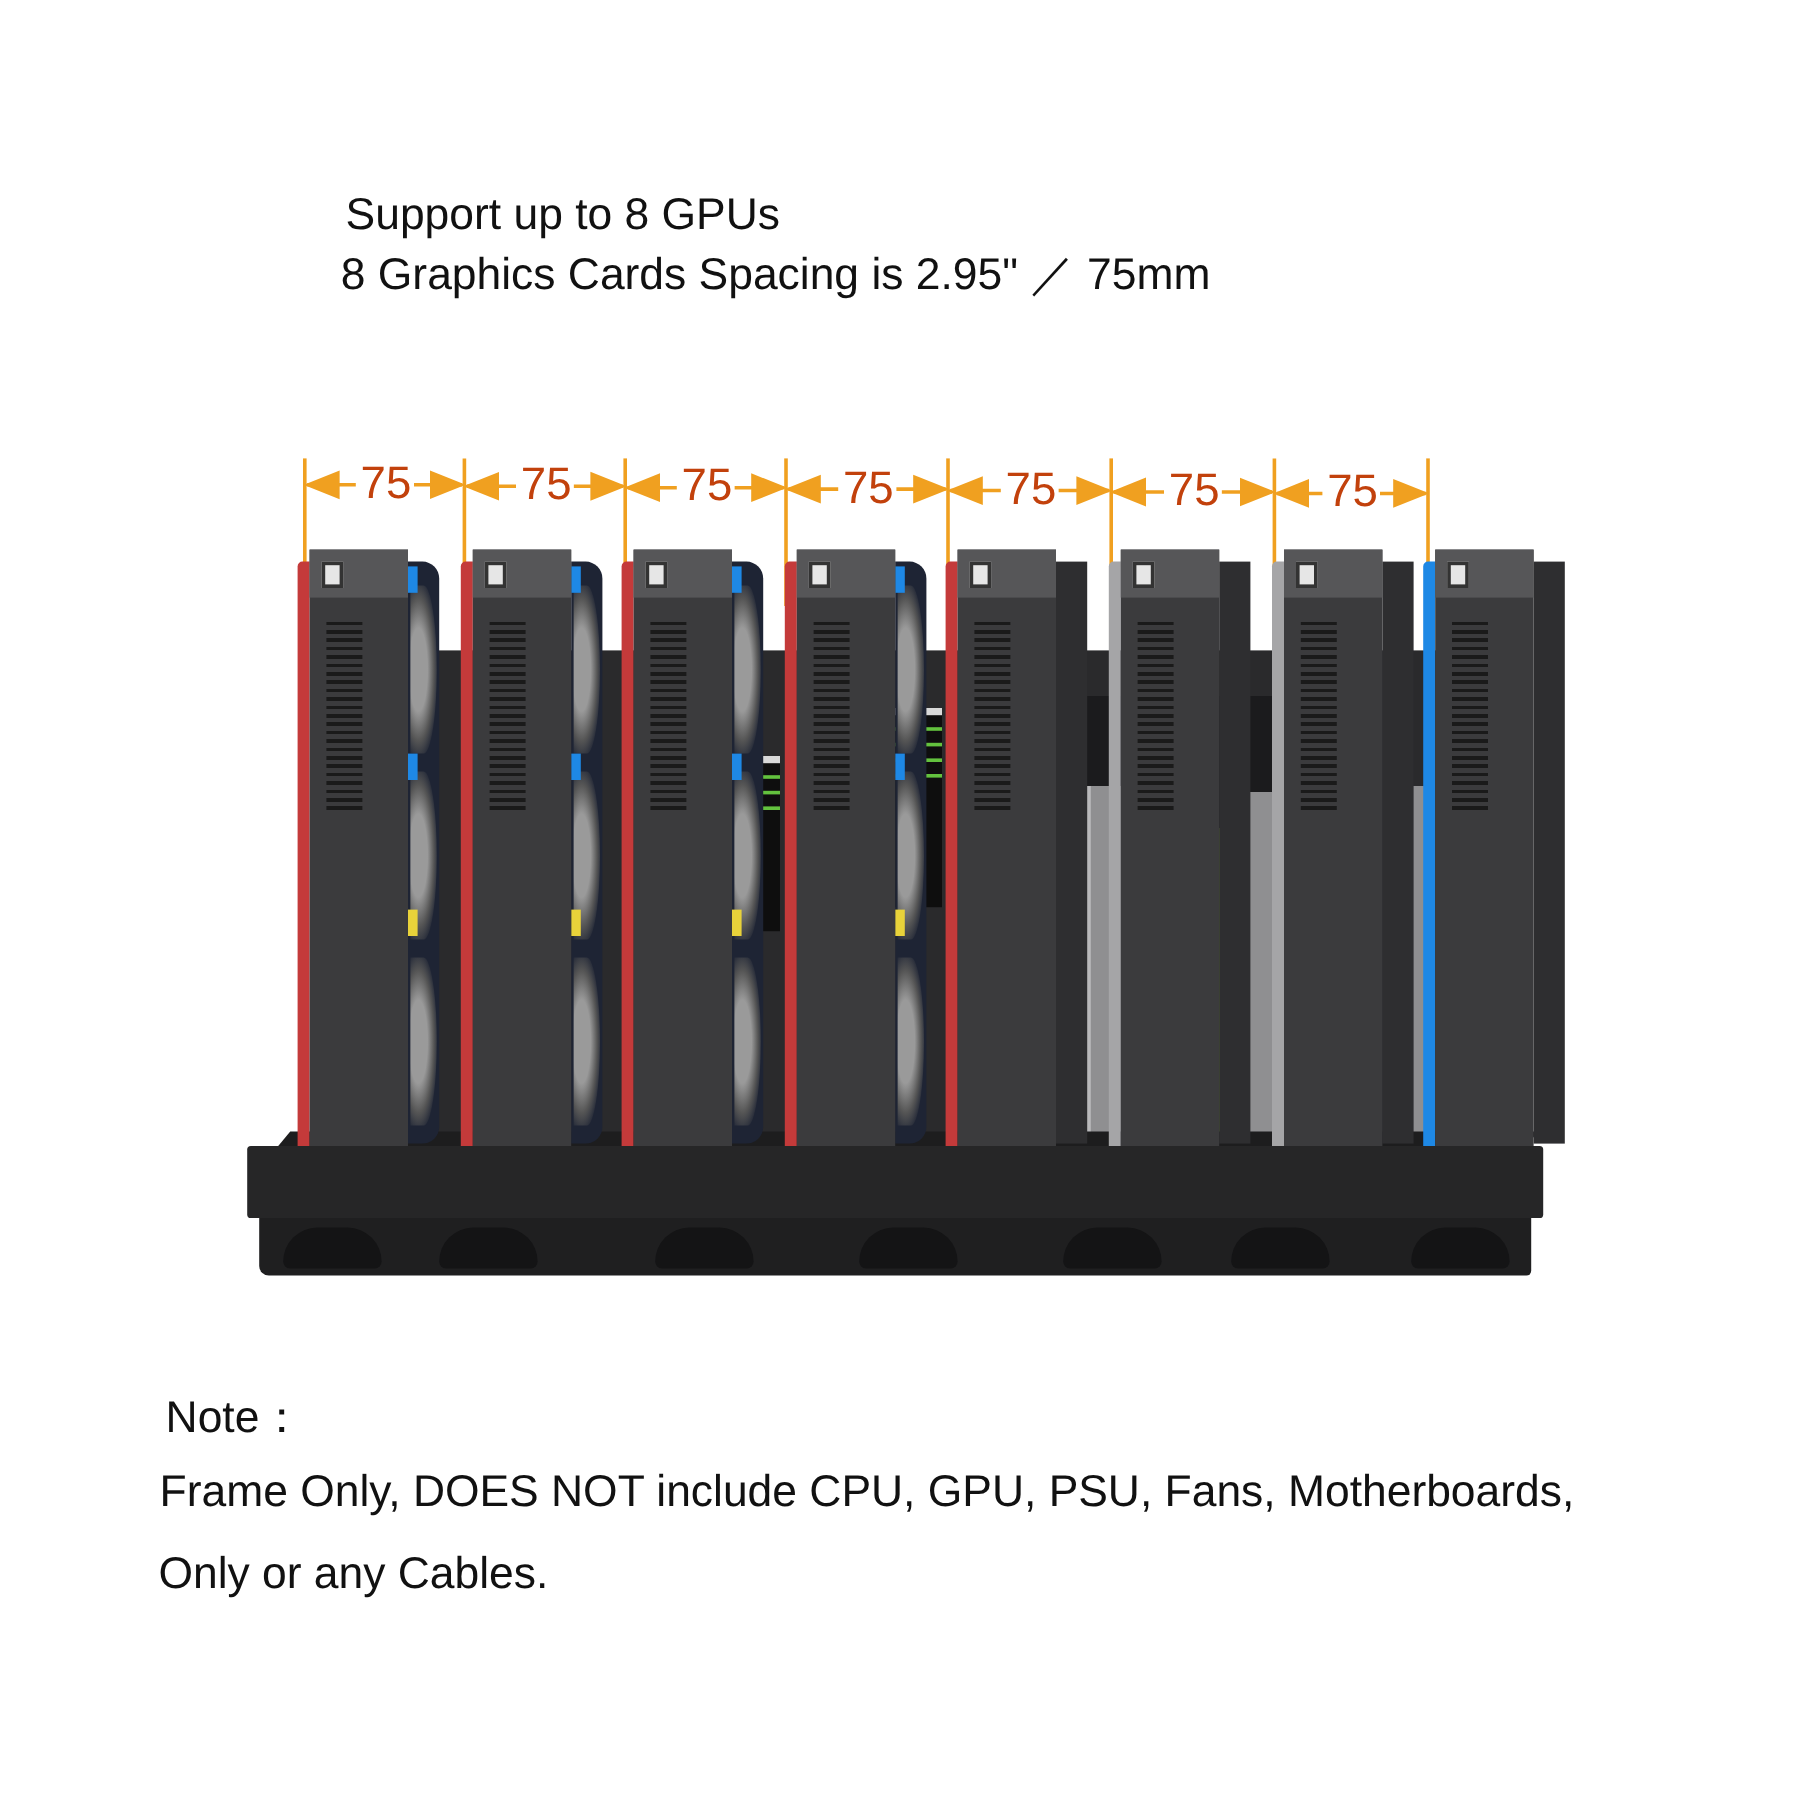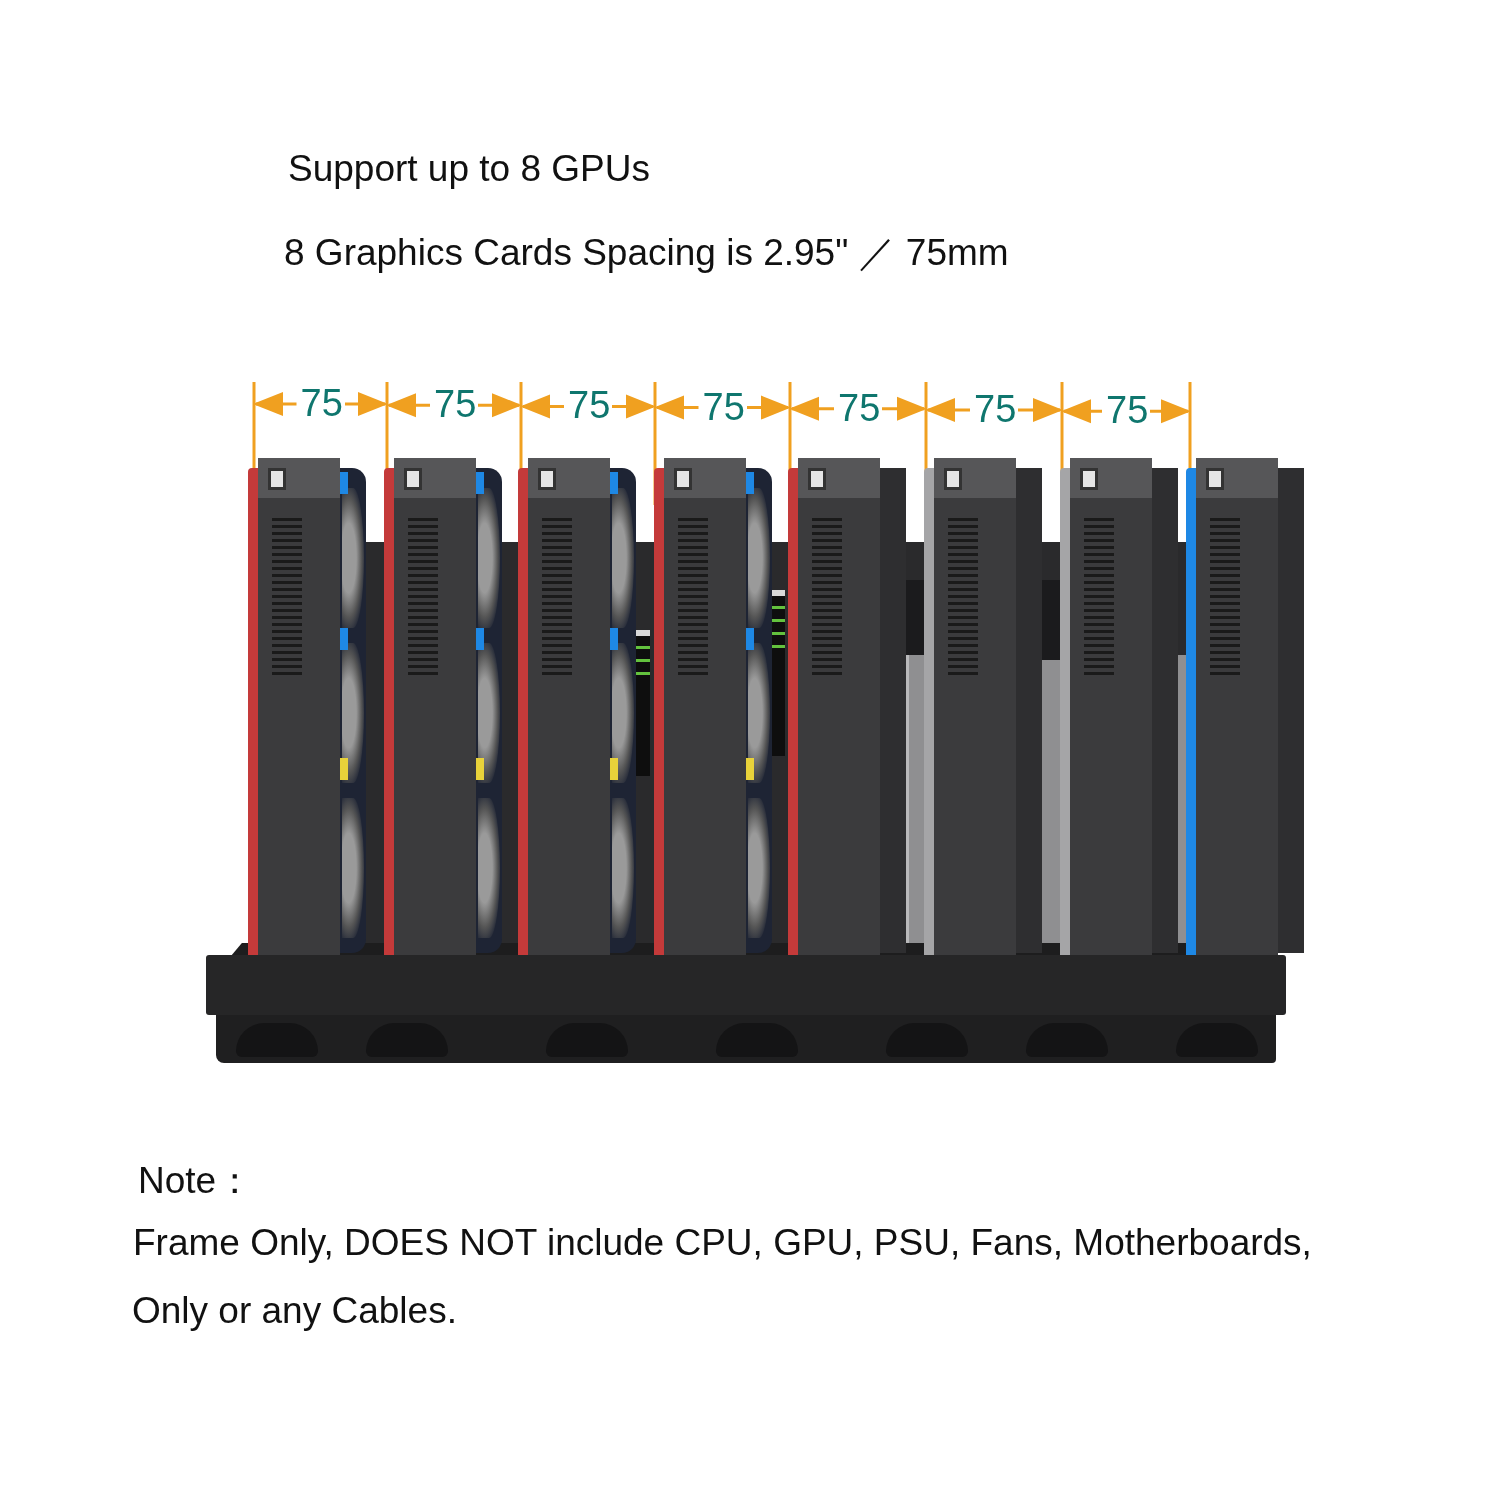--- a/index.html
+++ b/index.html
@@ -1,25 +1,25 @@
 <!DOCTYPE html>
 <html><head>
   <meta charset="utf-8">
   <style>
     html, body { margin: 0; padding: 0; background: #ffffff; }
     body { width: 1500px; height: 1500px; position: relative; overflow: hidden;
            font-family: "Liberation Sans", "DejaVu Sans", sans-serif; color: #111; }
 
     .headline { position: absolute; left: 288px; font-size: 37px; line-height: 1; white-space: pre; }
-    #h1 { top: 150px; }
-    #h2 { top: 234px; left: 284px; text-align: center; }
+    #h1 { top: 160px; }
+    #h2 { top: 210px; left: 284px; text-align: center; }
 
     
     .ruler { position: absolute; left: 0; top: 0; width: 1500px; height: 520px; pointer-events: none; }
-    .dim-label { position: absolute; font-size: 38px; line-height: 1; background: #fff; padding: 0 2px; color: #0f766e; }
+    .dim-label { position: absolute; font-size: 38px; line-height: 1; background: #fff; padding: 0 2px; color: #c2410c; }
 
     
     .rig { position: absolute; left: 170px; top: 455px; width: 1130px; height: 620px; }
     .back-panel { position: absolute; left: 190px; top: 87px; width: 880px; height: 420px; background: #2a2a2c; }
     .mobo { position: absolute; background: #1b1b1d; }
     .ram { position: absolute; background: #0e0e0e; border-top: 6px solid #d9d9d9; }
     .ram i { display: block; height: 3px; margin-top: 10px; background: #63c23e; }
     .green-card { position: absolute; background: #6f9a3a; }
     .grey-bracket { position: absolute; background: #8f8f91; border-left: 4px solid #b9b9bb; }
 

